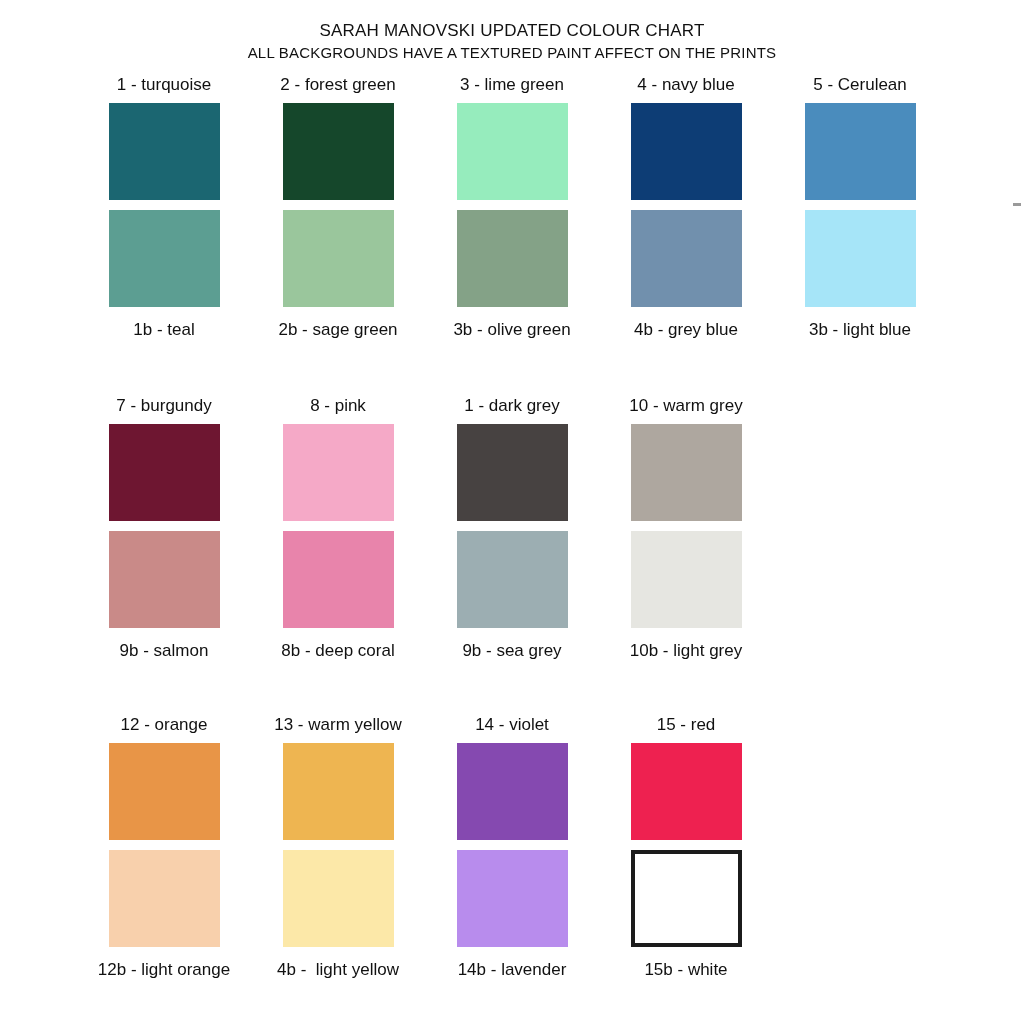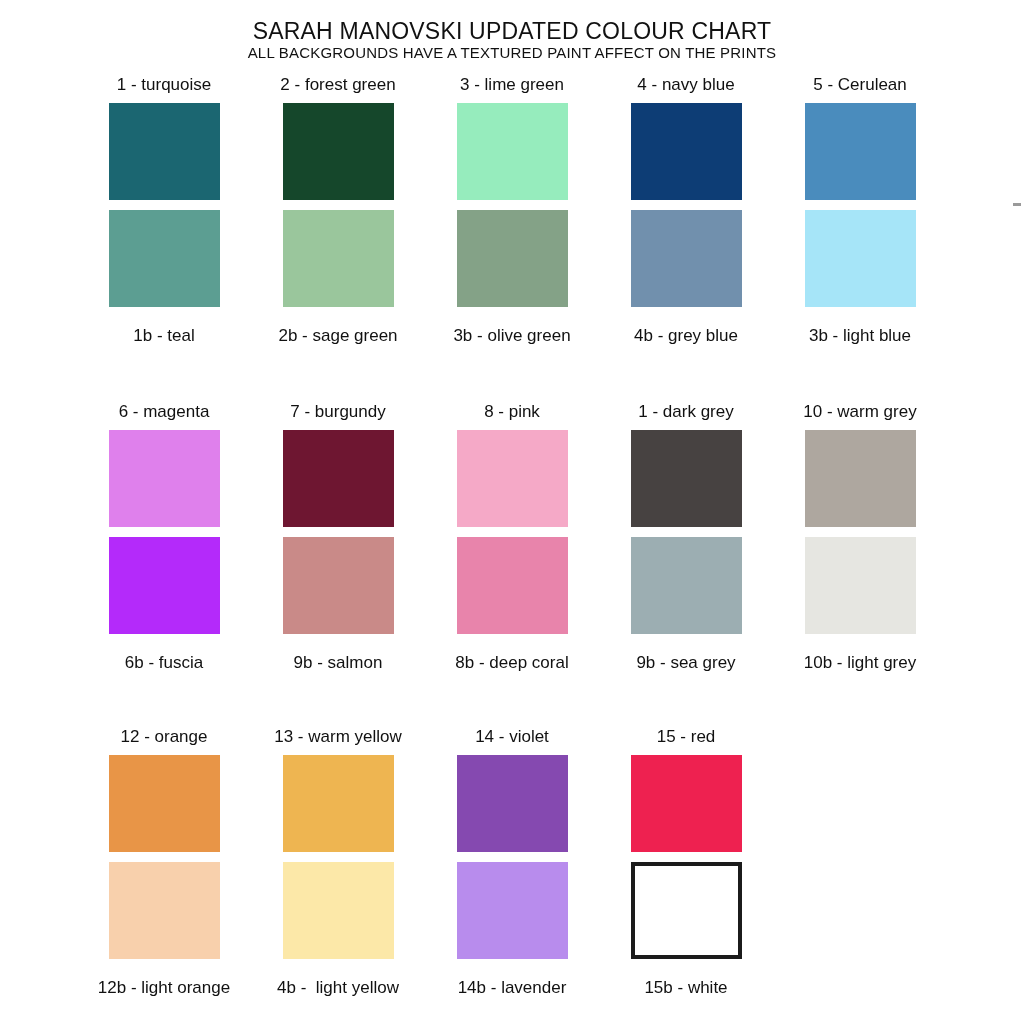--- a/index.html
+++ b/index.html
@@ -29,21 +29,21 @@
     text-align: center;
     padding-top: 20px;
   }
   .title-line {
     font-size: 17.5px;
     letter-spacing: 0.2px;
     line-height: 22px;
     color: #111111;
     white-space: pre;
   }
-  .title-line-1 { font-size: 23px; }
+  .title-line-1 { font-size: 17px; }
   .title-line-2 { font-size: 15px; }
 
   
   .block {
     width: 870px;
     margin: 0 auto;
     display: grid;
     grid-template-columns: repeat(5, 1fr);
     column-gap: 0px;
   }
@@ -59,21 +59,21 @@
 
   .swatch-label {
     font-size: 17px;
     line-height: 22px;
     color: #111111;
     white-space: pre;
     text-align: center;
     height: 24px;
   }
   .label-top { margin-bottom: 5px; }
-  .label-bottom { margin-top: 18px; }
+  .label-bottom { margin-top: 12px; }
 
   .swatch {
     width: 111px;
     height: 97px;
     display: block;
   }
   .swatch-top { margin-bottom: 10px; }
   .swatch-bottom { }
 
   .swatch.outlined {
@@ -131,26 +131,20 @@
     <div class="cell">
       <div class="swatch-label label-top">5 - Cerulean</div>
       <div class="swatch swatch-top" style="background: rgb(74, 140, 189);"></div>
       <div class="swatch swatch-bottom" style="background: rgb(166, 229, 248);"></div>
       <div class="swatch-label label-bottom">3b - light blue</div>
     </div>
   </div>
 
   <div class="block block-2">
     <div class="cell">
-      <div class="swatch-label label-top">6 - magenta</div>
-      <div class="swatch swatch-top" style="background: rgb(223, 128, 236);"></div>
-      <div class="swatch swatch-bottom" style="background: rgb(180, 42, 250);"></div>
-      <div class="swatch-label label-bottom">6b - fuscia</div>
-    </div>
-    <div class="cell">
       <div class="swatch-label label-top">7 - burgundy</div>
       <div class="swatch swatch-top" style="background: rgb(110, 22, 49);"></div>
       <div class="swatch swatch-bottom" style="background: rgb(201, 138, 136);"></div>
       <div class="swatch-label label-bottom">9b - salmon</div>
     </div>
     <div class="cell">
       <div class="swatch-label label-top">8 - pink</div>
       <div class="swatch swatch-top" style="background: rgb(245, 169, 199);"></div>
       <div class="swatch swatch-bottom" style="background: rgb(232, 132, 171);"></div>
       <div class="swatch-label label-bottom">8b - deep coral</div>

